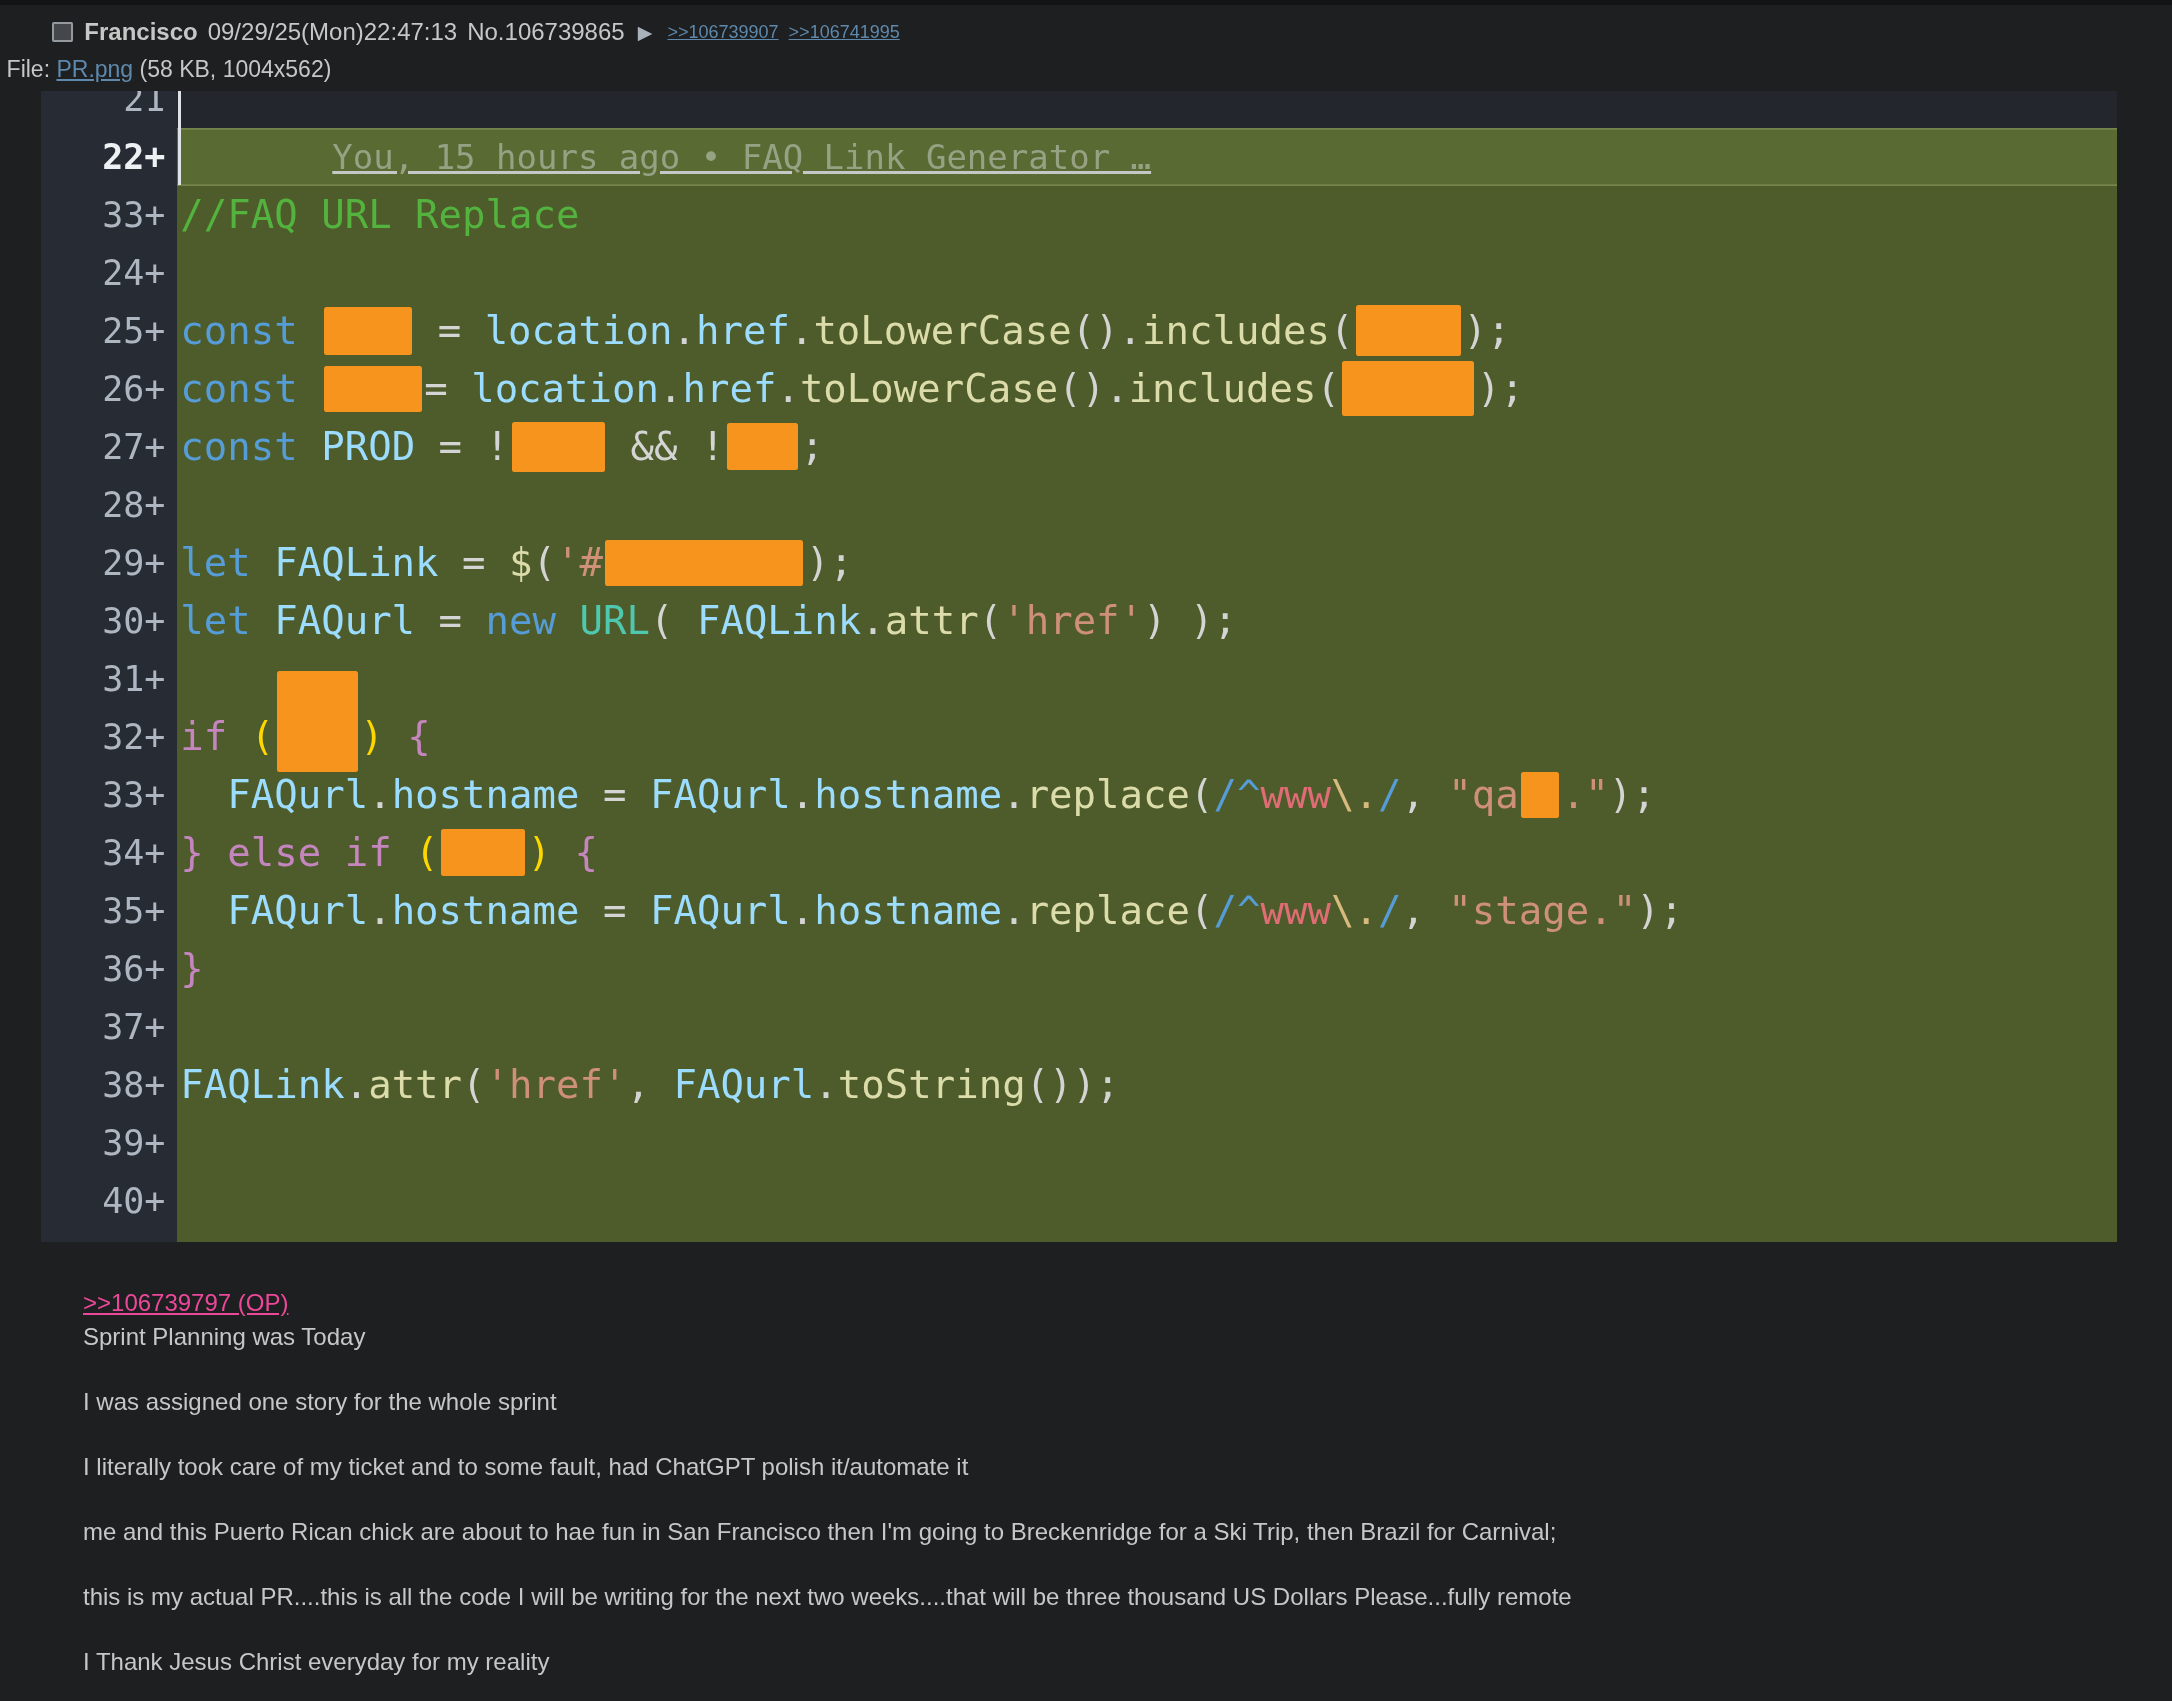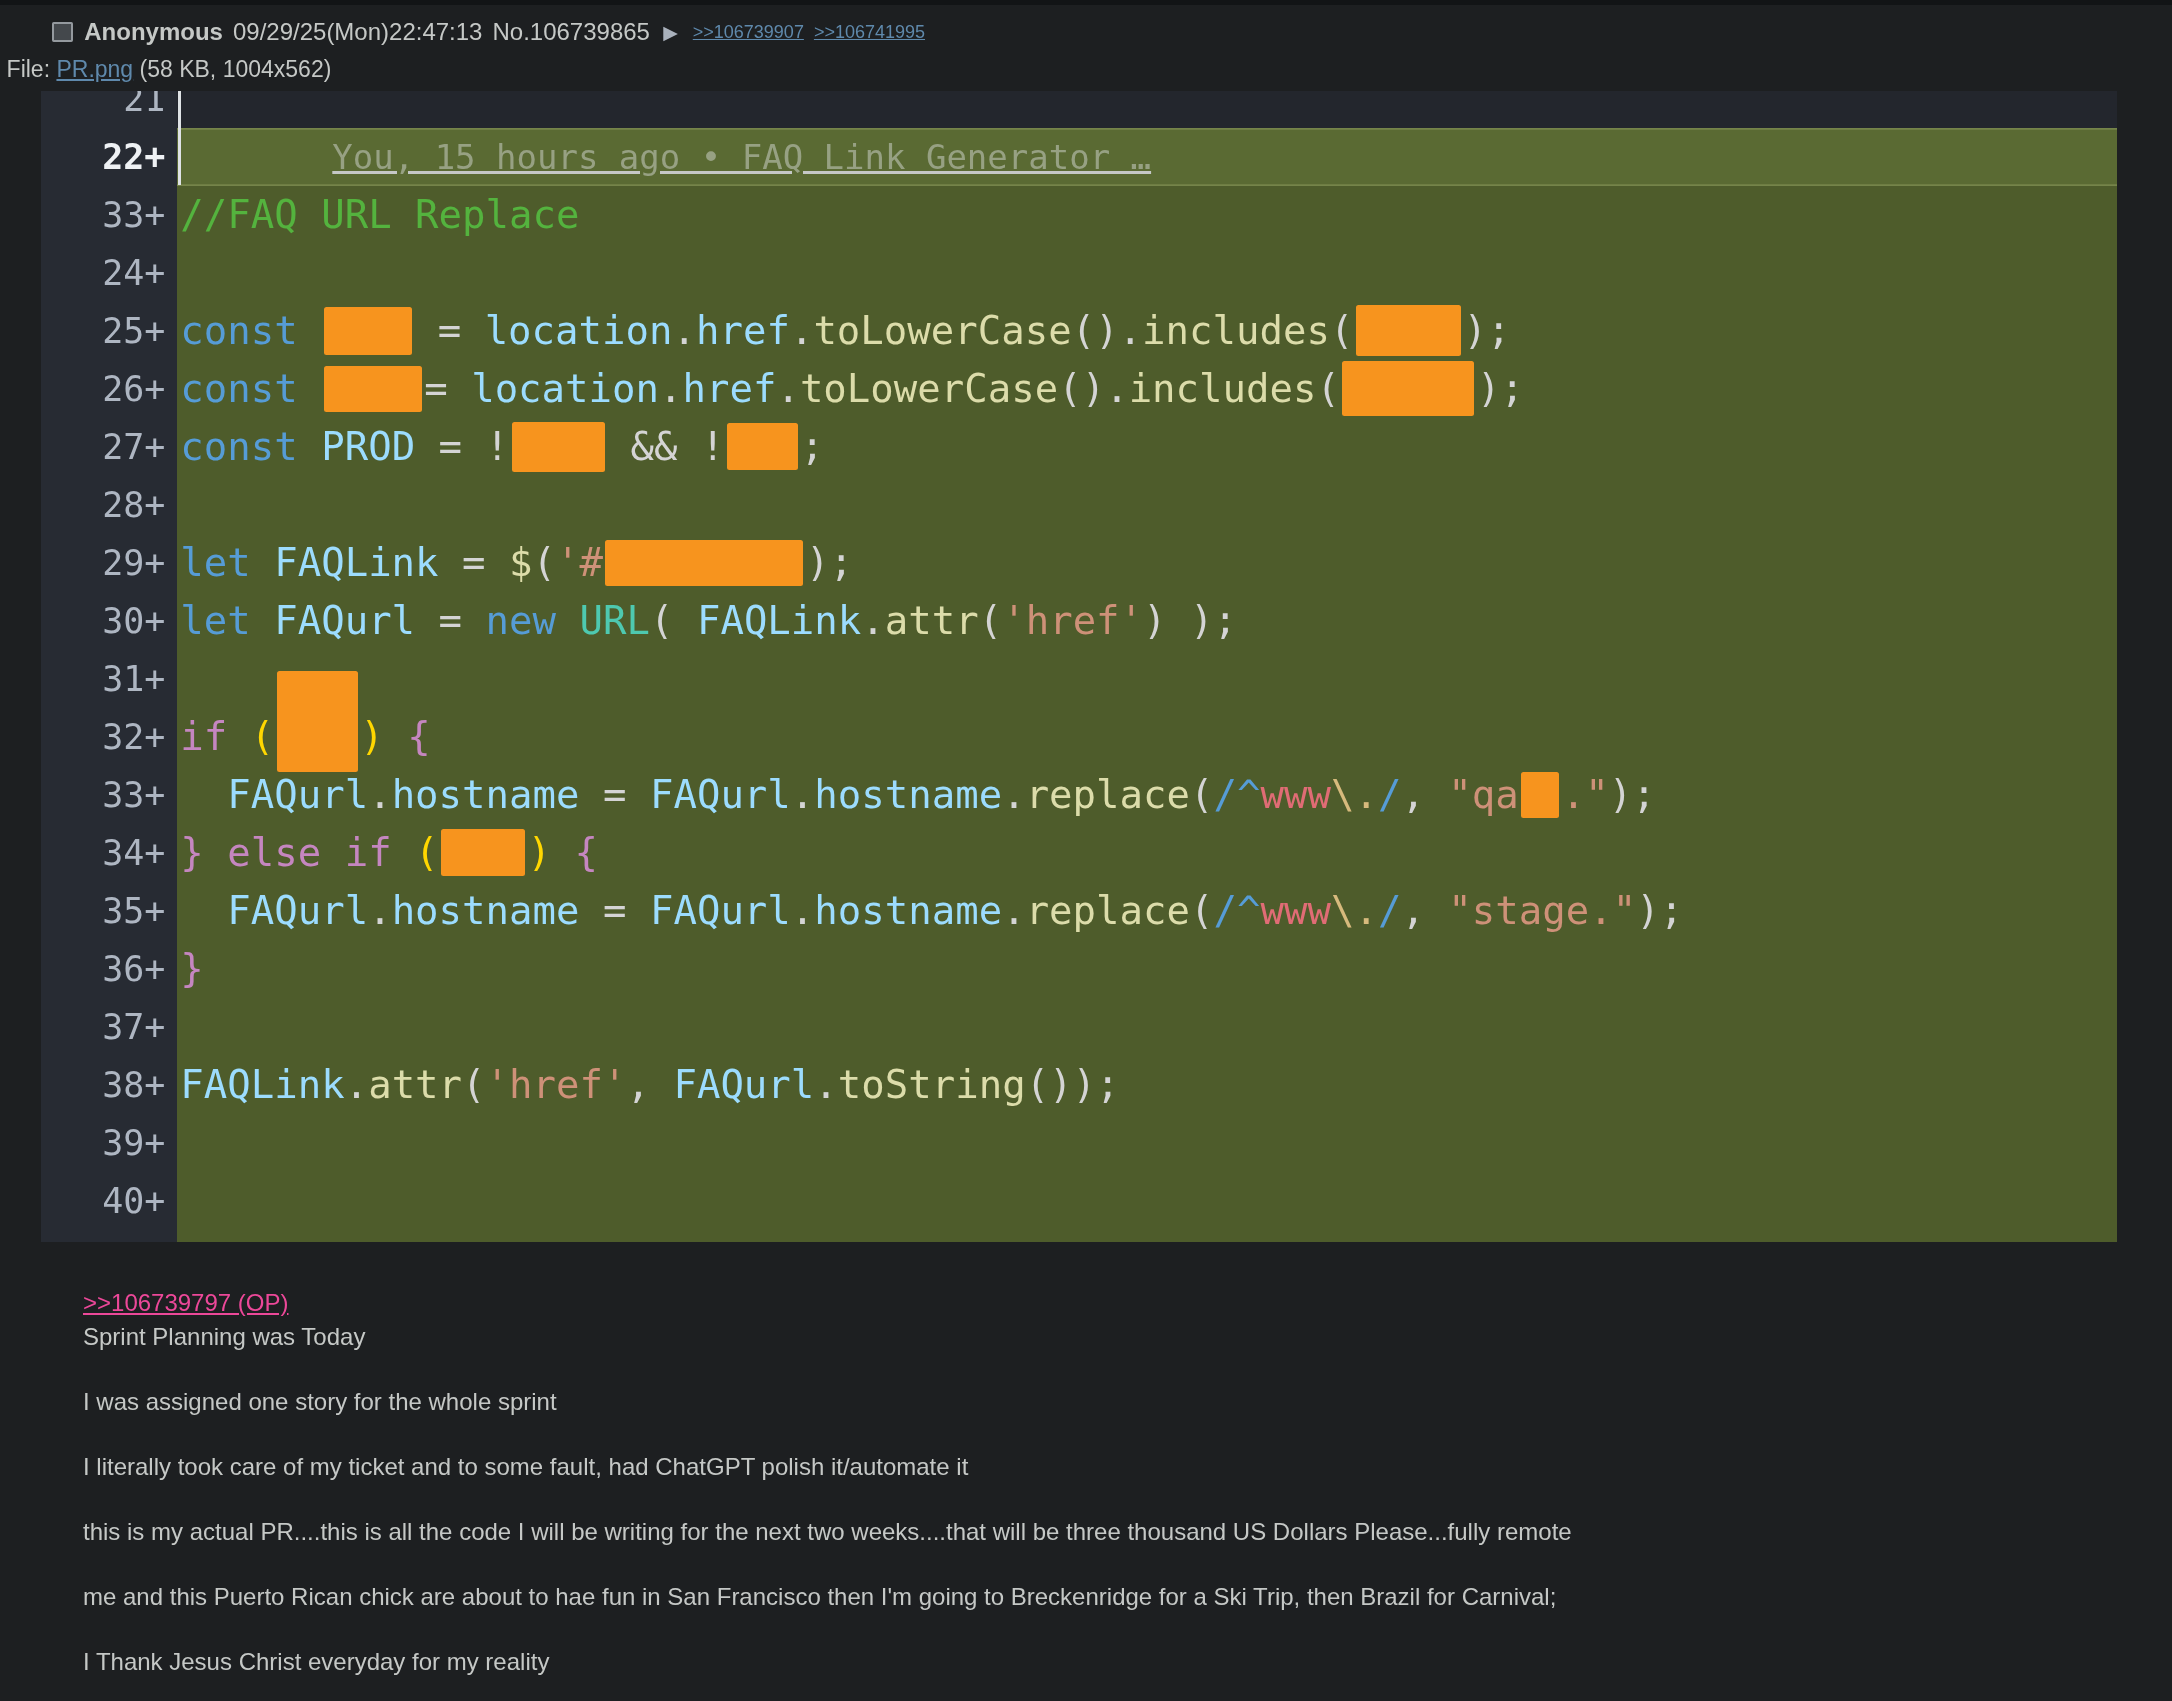--- a/index.html
+++ b/index.html
@@ -96,21 +96,21 @@
 </style>
 </head>
 <body>
 
 <div class="top-strip"></div>
 
 <div>
 
   <div class="post-header">
     <span class="checkbox"></span>
-    <span class="name">Anonymous</span>
+    <span class="name">Francisco</span>
     <span class="post-time">09/29/25(Mon)22:47:13</span>
     <span class="post-no">No.106739865</span>
     <span class="menu-arrow">▶</span>
     <a class="backlink">&gt;&gt;106739907</a>
     <a class="backlink">&gt;&gt;106741995</a>
   </div>
 
   <div class="file-line">
     <span>File: </span>
     <a>PR.png</a>
@@ -202,20 +202,20 @@
       </div>
     <div class="cursor"></div>
   </div>
 
   <blockquote class="comment">
     <a class="quotelink">&gt;&gt;106739797 (OP)</a>
     <div>
         <div class="comment-line first">Sprint Planning was Today</div>
         <div class="comment-line">I was assigned one story for the whole sprint</div>
         <div class="comment-line">I literally took care of my ticket and to some fault, had ChatGPT polish it/automate it</div>
+        <div class="comment-line">me and this Puerto Rican chick are about to hae fun in San Francisco then I'm going to Breckenridge for a Ski Trip, then Brazil for Carnival;</div>
         <div class="comment-line">this is my actual PR....this is all the code I will be writing for the next two weeks....that will be three thousand US Dollars Please...fully remote</div>
-        <div class="comment-line">me and this Puerto Rican chick are about to hae fun in San Francisco then I'm going to Breckenridge for a Ski Trip, then Brazil for Carnival;</div>
         <div class="comment-line">I Thank Jesus Christ everyday for my reality</div>
       </div>
   </blockquote>
 
 </div>
 
 
 </body></html>

